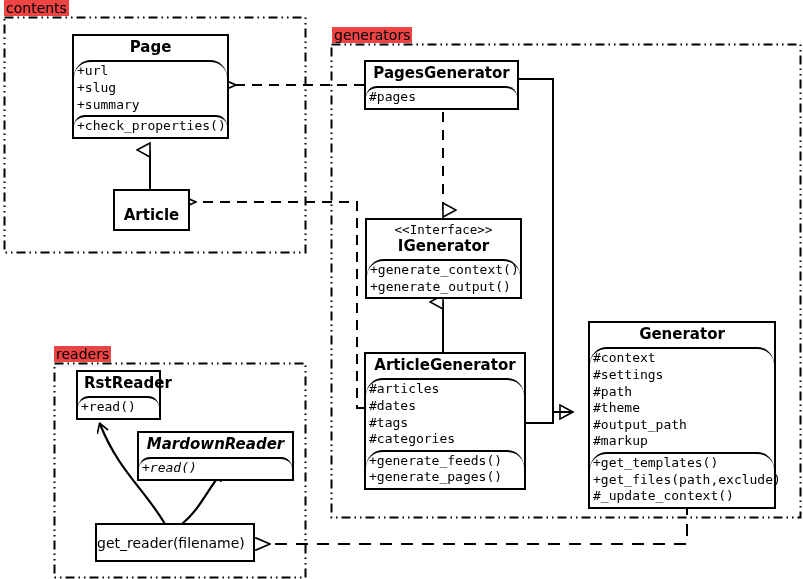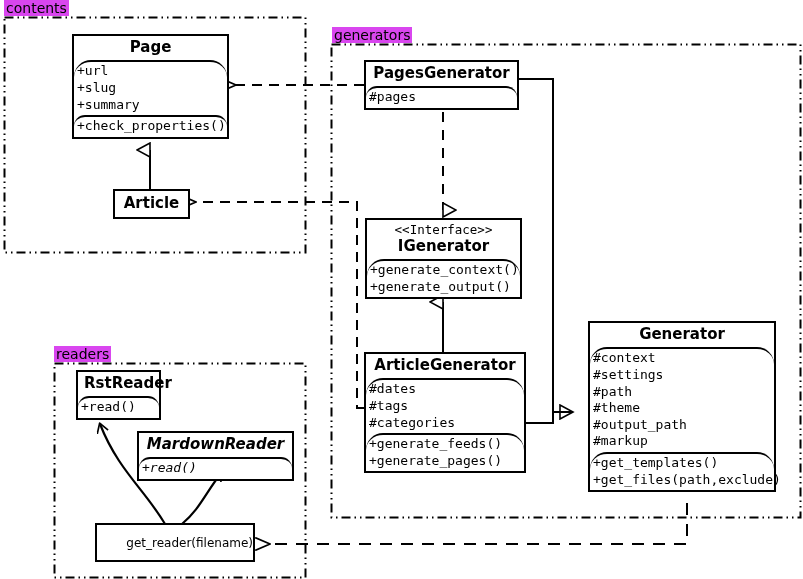--- a/index.html
+++ b/index.html
@@ -22,21 +22,21 @@
     left: 0;
     top: 0;
     width: 803px;
     height: 579px;
   }
   .package-label {
     position: absolute;
     font-family: "DejaVu Sans", sans-serif;
     font-size: 14px;
     color: #000;
-    background: #d946ef;
+    background: #ef4444;
     padding: 0 2px;
     white-space: nowrap;
   }
 
   
   .uml-class {
     position: absolute;
     box-sizing: border-box;
     border: 2px solid #000;
     background: #ffffff;
@@ -75,23 +75,23 @@
   }
 
   
   .func-box {
     position: absolute;
     box-sizing: border-box;
     border: 2px solid #000;
     background: #ffffff;
     display: flex;
     align-items: center;
-    justify-content: flex-end;
-    font-family: "DejaVu Sans", sans-serif;
-    font-size: 12px;
+    justify-content: flex-start;
+    font-family: "DejaVu Sans", sans-serif;
+    font-size: 14px;
     color: #000;
   }
 </style>
 </head>
 <body>
 
 <div id="canvas">
 
   <svg id="svg-layer" viewBox="0 0 803 579" xmlns="http://www.w3.org/2000/svg">
     <defs>
@@ -162,21 +162,21 @@
       <div class="uml-member">+url</div>
       <div class="uml-member">+slug</div>
       <div class="uml-member">+summary</div>
     </div>
     <div class="uml-compartment">
       <div class="uml-member">+check_properties()</div>
     </div>
   </div>
 
   <div class="uml-class" style="left:113px; top:189px; width:77px;">
-    <div class="uml-name" style="padding:4px 6px 5px 6px;">Article</div>
+    <div class="uml-name" style="padding:16px 6px 5px 6px;">Article</div>
   </div>
 
   <div class="uml-class" style="left:365px; top:218px; width:157px;">
     <div class="uml-name" style="padding:2px 6px 4px 6px;">
       <span class="uml-stereotype">&lt;&lt;Interface&gt;&gt;</span>
       <span>IGenerator</span>
     </div>
     <div class="uml-compartment">
       <div class="uml-member">+generate_context()</div>
       <div class="uml-member">+generate_output()</div>
@@ -186,20 +186,21 @@
   <div class="uml-class" style="left:364px; top:60px; width:155px;">
     <div class="uml-name">PagesGenerator</div>
     <div class="uml-compartment">
       <div class="uml-member">#pages</div>
     </div>
   </div>
 
   <div class="uml-class" style="left:364px; top:352px; width:162px;">
     <div class="uml-name">ArticleGenerator</div>
     <div class="uml-compartment">
+      <div class="uml-member">#articles</div>
       <div class="uml-member">#dates</div>
       <div class="uml-member">#tags</div>
       <div class="uml-member">#categories</div>
     </div>
     <div class="uml-compartment">
       <div class="uml-member">+generate_feeds()</div>
       <div class="uml-member">+generate_pages()</div>
     </div>
   </div>
 
@@ -209,20 +210,21 @@
       <div class="uml-member">#context</div>
       <div class="uml-member">#settings</div>
       <div class="uml-member">#path</div>
       <div class="uml-member">#theme</div>
       <div class="uml-member">#output_path</div>
       <div class="uml-member">#markup</div>
     </div>
     <div class="uml-compartment">
       <div class="uml-member">+get_templates()</div>
       <div class="uml-member">+get_files(path,exclude)</div>
+      <div class="uml-member">#_update_context()</div>
     </div>
   </div>
 
   <div class="uml-class" style="left:76px; top:370px; width:85px;">
     <div class="uml-name">RstReader</div>
     <div class="uml-compartment">
       <div class="uml-member">+read()</div>
     </div>
   </div>
 

